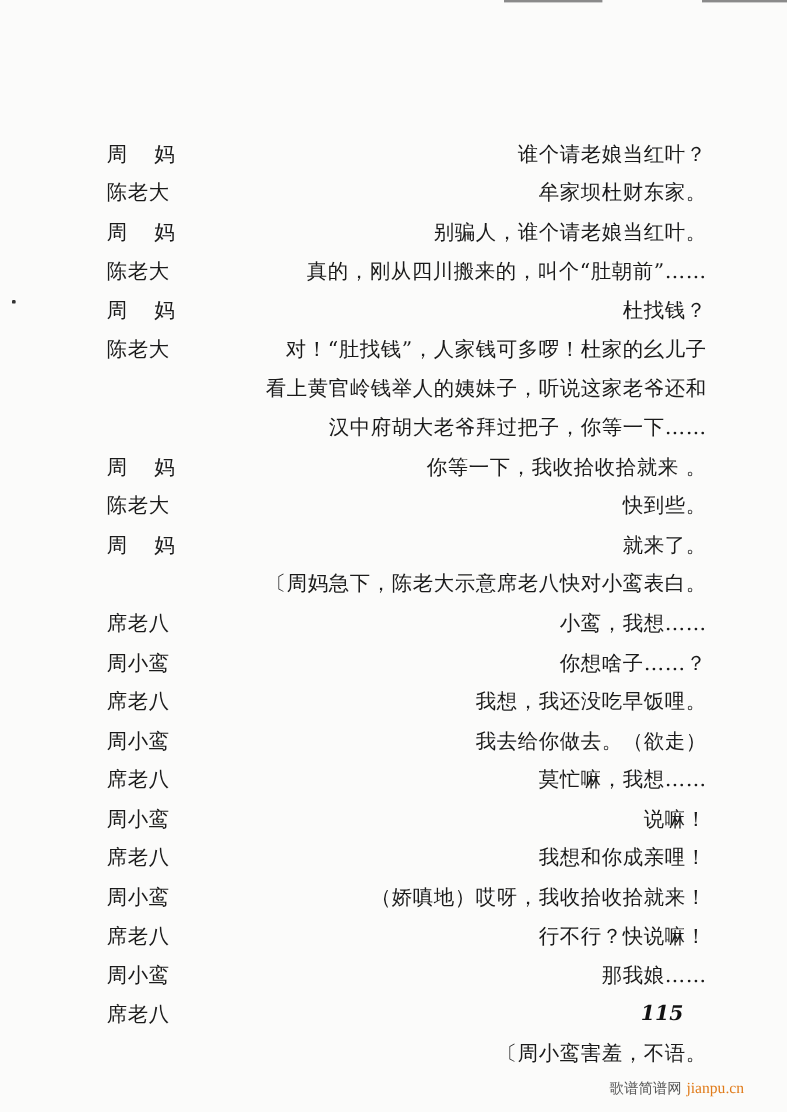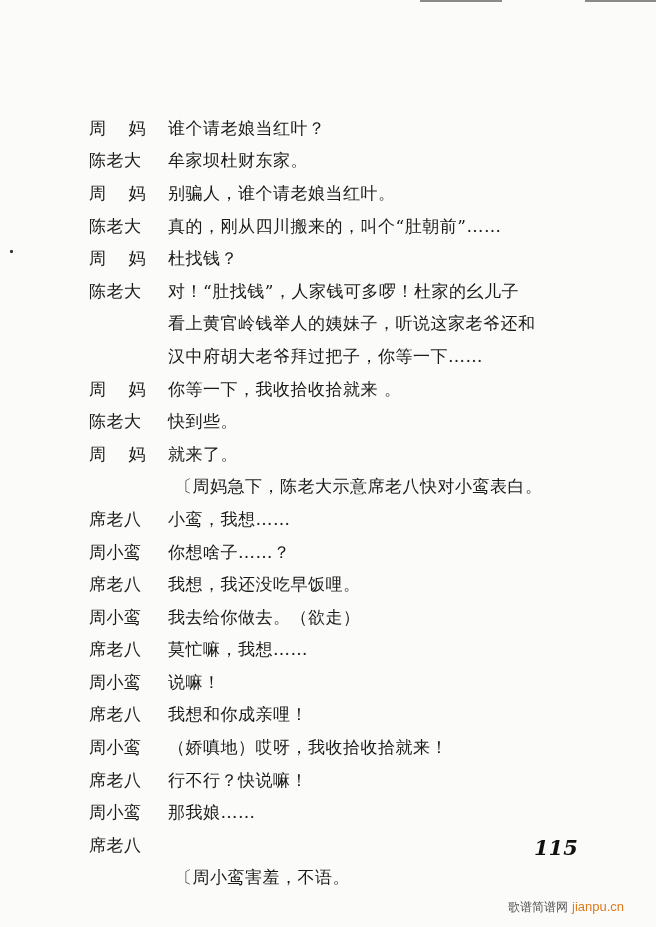--- a/index.html
+++ b/index.html
@@ -46,46 +46,46 @@
       width: 79px;
       flex: 0 0 79px;
       display: flex;
       justify-content: space-between;
     }
     .speaker.two {
       width: 57px;
       flex: 0 0 57px;
       margin-right: 22px;
     }
-    .dialog { flex: 1; }
+    .dialog { flex: 1; text-align: right; }
     .dialog.cont { padding-left: 79px; }
     .stage { padding-left: 86px; }
     .page-number {
       position: absolute;
       left: 534px;
       top: 835px;
       font-family: "DejaVu Serif", serif;
       font-style: italic;
       font-weight: bold;
-      font-size: 21px;
+      font-size: 17px;
       color: #111;
     }
     .watermark {
       position: absolute;
       left: 508px;
       top: 899px;
       font-size: 12px;
       color: #555;
       font-family: "DejaVu Sans", sans-serif;
       white-space: nowrap;
     }
     .watermark .site {
       color: #e07b1a;
       margin-left: 4px;
-      font-family: Liberation Sans, sans-serif;
+      font-family: Liberation Serif, serif;
       font-size: 13px;
     }
   </style>
 </head>
 <body>
 
 <div class="top-rule" style="left:420px;width:82px;"></div>
 <div class="top-rule" style="left:585px;width:71px;"></div>
 <div class="speck" style="left:10px;top:250px;"></div>
 

